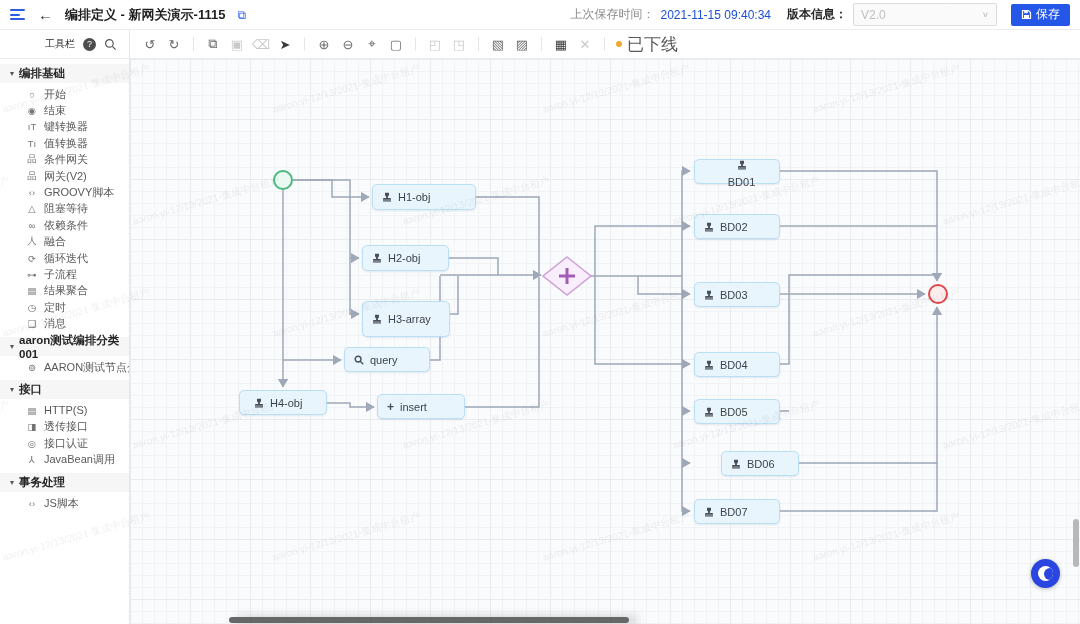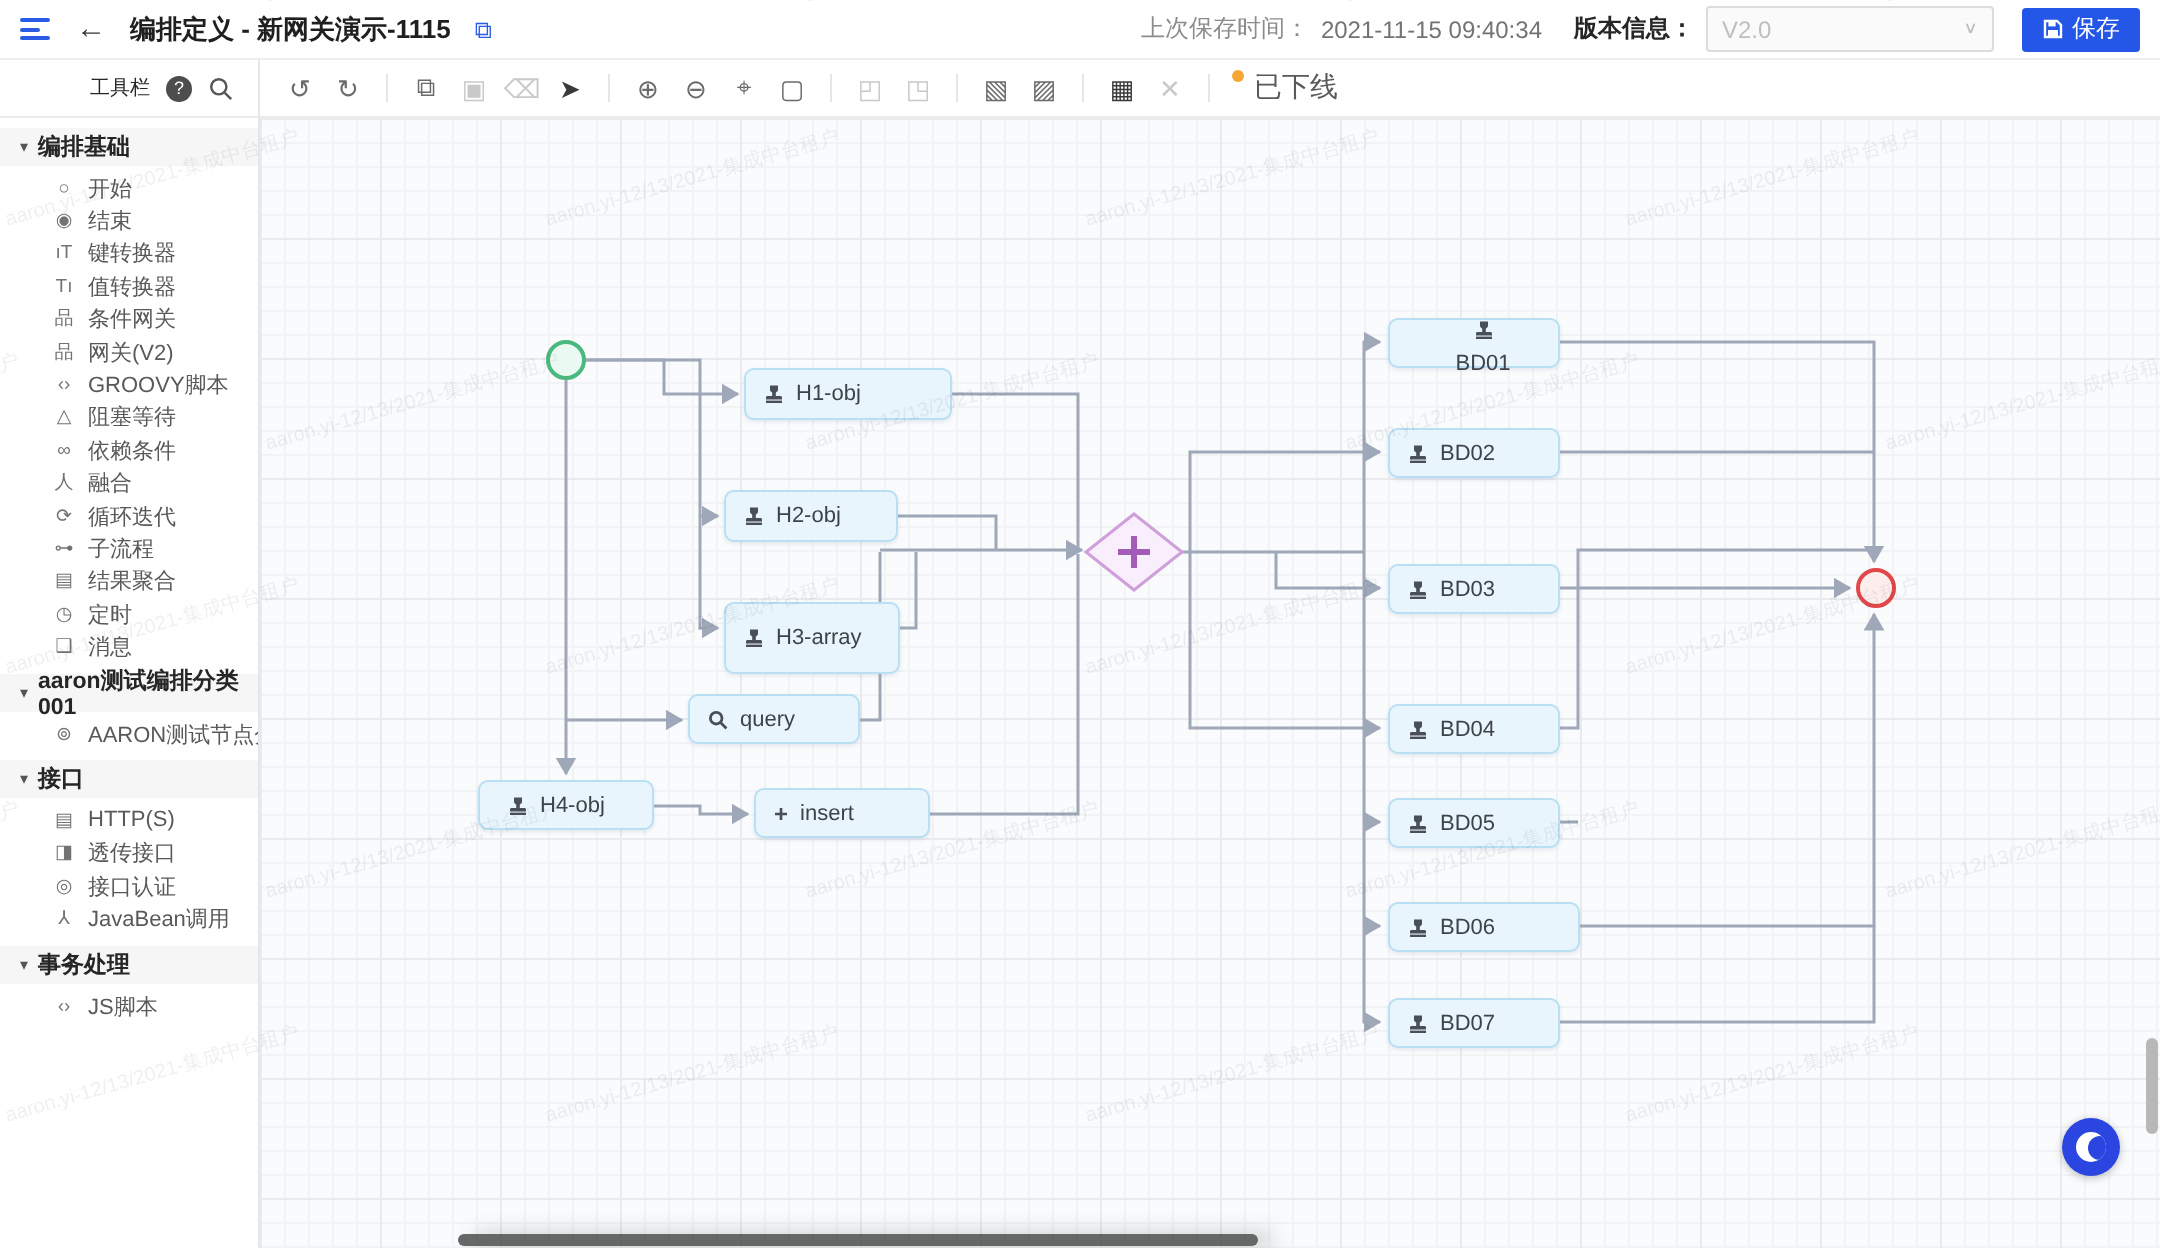--- a/index.html
+++ b/index.html
@@ -11,21 +11,21 @@
          background:#fff;border-bottom:1px solid #ededed;padding:0 10px;box-sizing:border-box;}
   .h-left{display:flex;align-items:center;gap:12px;}
   .menu-btn{width:16px;display:flex;flex-direction:column;gap:2.5px;cursor:pointer;}
   .menu-btn i{display:block;height:2px;background:#2b5ce6;border-radius:1px;}
   .menu-btn i:nth-child(1){width:15px}.menu-btn i:nth-child(2){width:10px}.menu-btn i:nth-child(3){width:15px}
   .back{font-size:15px;color:#333;line-height:1;cursor:pointer;}
   .title{font-size:13px;font-weight:bold;color:#1f1f1f;}
   .copy-doc{color:#2b5ce6;font-size:12px;cursor:pointer;}
   .h-right{display:flex;align-items:center;gap:6px;font-size:12px;}
   .lbl-gray{color:#8c8c8c;}
-  .val-gray{color:#737373;margin-right:10px;}
+  .val-gray{color:#1d4ed8;margin-right:10px;}
   .lbl-dark{color:#262626;font-weight:bold;}
   .ver-select{width:128px;height:21px;border:1px solid #dcdcdc;border-radius:2px;background:#fafafa;
       display:flex;align-items:center;justify-content:space-between;padding:0 7px;color:#bfbfbf;cursor:default;}
   .ver-select .chev{font-size:10px;color:#bfbfbf;transform:scaleY(.8);}
   .save-btn{height:22px;background:#2456e8;color:#fff;border:none;border-radius:2px;font-size:12px;
       display:flex;align-items:center;gap:4px;padding:0 10px;margin-left:8px;cursor:pointer;}
   
   .main{flex:1;display:flex;min-height:0;}
   aside{width:130px;flex:0 0 130px;background:#fff;border-right:1px solid #e6e6e6;box-sizing:border-box;
         display:flex;flex-direction:column;}
@@ -42,21 +42,21 @@
   .sb-icon{width:12px;display:inline-flex;justify-content:center;font-size:9.5px;color:#737373;flex:0 0 12px;}
   .work{flex:1;display:flex;flex-direction:column;min-width:0;}
   
   .toolbar{height:28px;flex:0 0 28px;background:#fff;border-bottom:1px solid #ececec;
       display:flex;align-items:center;padding:0 8px;}
   .tb-btn{width:24px;height:22px;border:none;background:transparent;font-size:13px;color:#6b6b6b;
       display:inline-flex;align-items:center;justify-content:center;cursor:pointer;}
   .tb-btn.disabled{color:#c9c9c9;cursor:default;}
   .tb-btn.strong{color:#3a3a3a;}
   .tb-sep{width:1px;height:14px;background:#e6e6e6;margin:0 7px;}
-  .status{display:flex;gap:5px;font-size:14px;color:#595959;padding-left:4px;}
+  .status{display:flex;align-items:center;gap:5px;font-size:17px;color:#595959;padding-left:4px;}
   .dot{width:6px;height:6px;border-radius:50%;}
   
   .canvas{flex:1;position:relative;overflow:hidden;background:#fafbfc;
     background-image:
       linear-gradient(#e9ebef 1px,transparent 1px),linear-gradient(90deg,#e9ebef 1px,transparent 1px),
       linear-gradient(#f2f3f5 1px,transparent 1px),linear-gradient(90deg,#f2f3f5 1px,transparent 1px);
     background-size:60px 60px,60px 60px,12px 12px,12px 12px;}
   #edges{position:absolute;left:0;top:0;}
   .node{position:absolute;border-radius:5px;display:flex;align-items:center;gap:6px;padding-left:9px;
       box-sizing:border-box;font-size:11px;color:#3d4349;box-shadow:0 1px 2px rgba(120,150,180,.18);cursor:move;}
@@ -383,21 +383,21 @@
             </div>
             <div class="node" style="left: 564px; top: 340px; width: 86px; height: 25px; background: rgb(233, 245, 253); border: 1px solid rgb(185, 223, 244);">
               <span class="nic">
                 <svg width="10" height="10" viewBox="0 0 10 10">
                   <path d="M3 0.8h4v2.1c0 .8-.7 1-1.1 1.5V6h2.3c.5 0 .8.3.8.8v1H1v-1c0-.5.3-.8.8-.8h2.3V4.4C3.7 3.9 3 3.7 3 2.9z" fill="#4a4f57"></path>
                   <rect x="1" y="8.3" width="8" height="1.2" fill="#4a4f57"></rect>
                 </svg>
               </span>
               <span>BD05</span>
             </div>
-            <div class="node" style="left: 564px; top: 392px; width: 96px; height: 25px; background: rgb(233, 245, 253); border: 1px solid rgb(185, 223, 244); text-align: right;">
+            <div class="node" style="left: 591px; top: 392px; width: 78px; height: 25px; background: rgb(233, 245, 253); border: 1px solid rgb(185, 223, 244); text-align: right;">
               <span class="nic">
                 <svg width="10" height="10" viewBox="0 0 10 10">
                   <path d="M3 0.8h4v2.1c0 .8-.7 1-1.1 1.5V6h2.3c.5 0 .8.3.8.8v1H1v-1c0-.5.3-.8.8-.8h2.3V4.4C3.7 3.9 3 3.7 3 2.9z" fill="#4a4f57"></path>
                   <rect x="1" y="8.3" width="8" height="1.2" fill="#4a4f57"></rect>
                 </svg>
               </span>
               <span>BD06</span>
             </div>
             <div class="node" style="left: 564px; top: 440px; width: 86px; height: 25px; background: rgb(233, 245, 253); border: 1px solid rgb(185, 223, 244);">
               <span class="nic">

